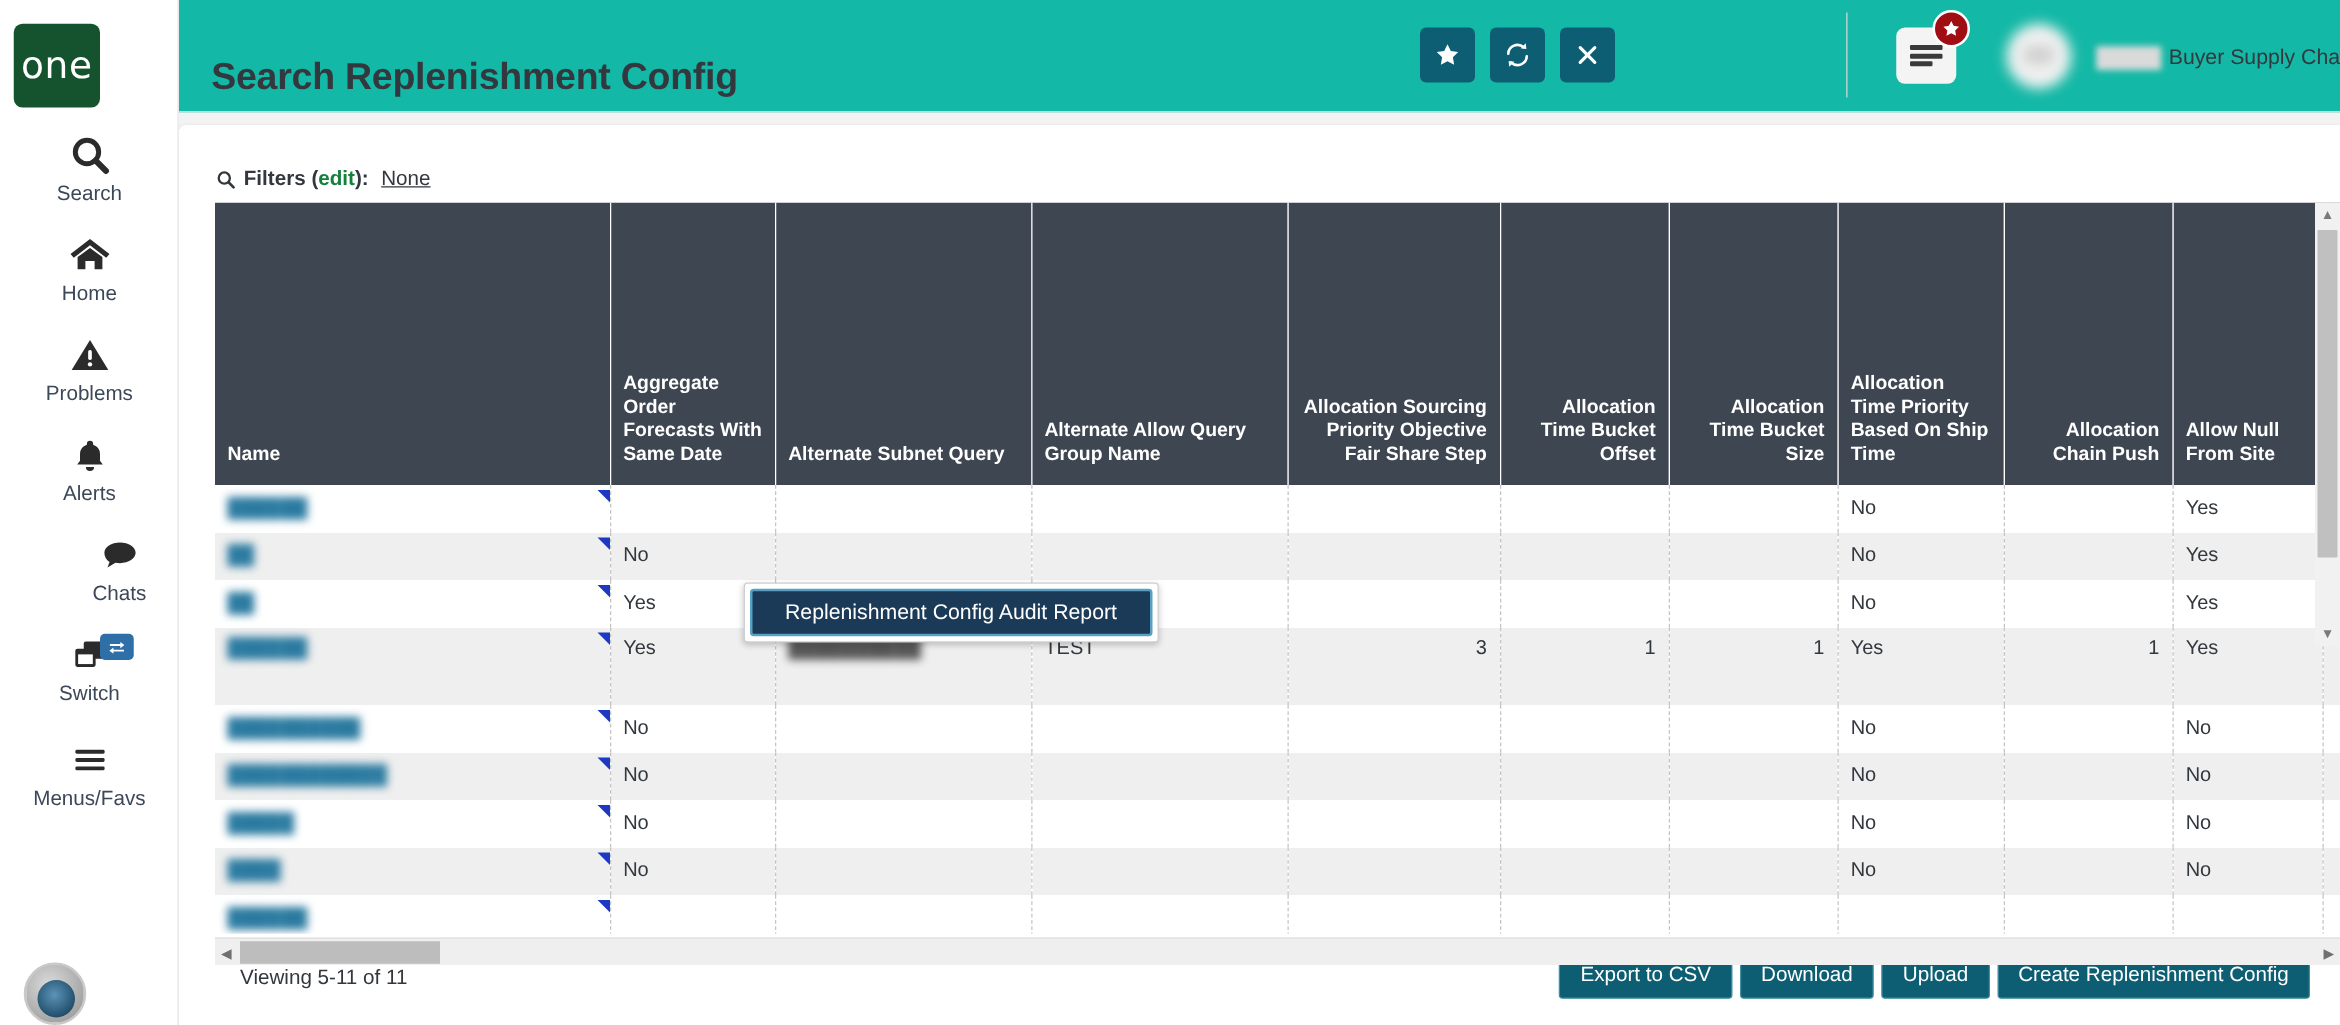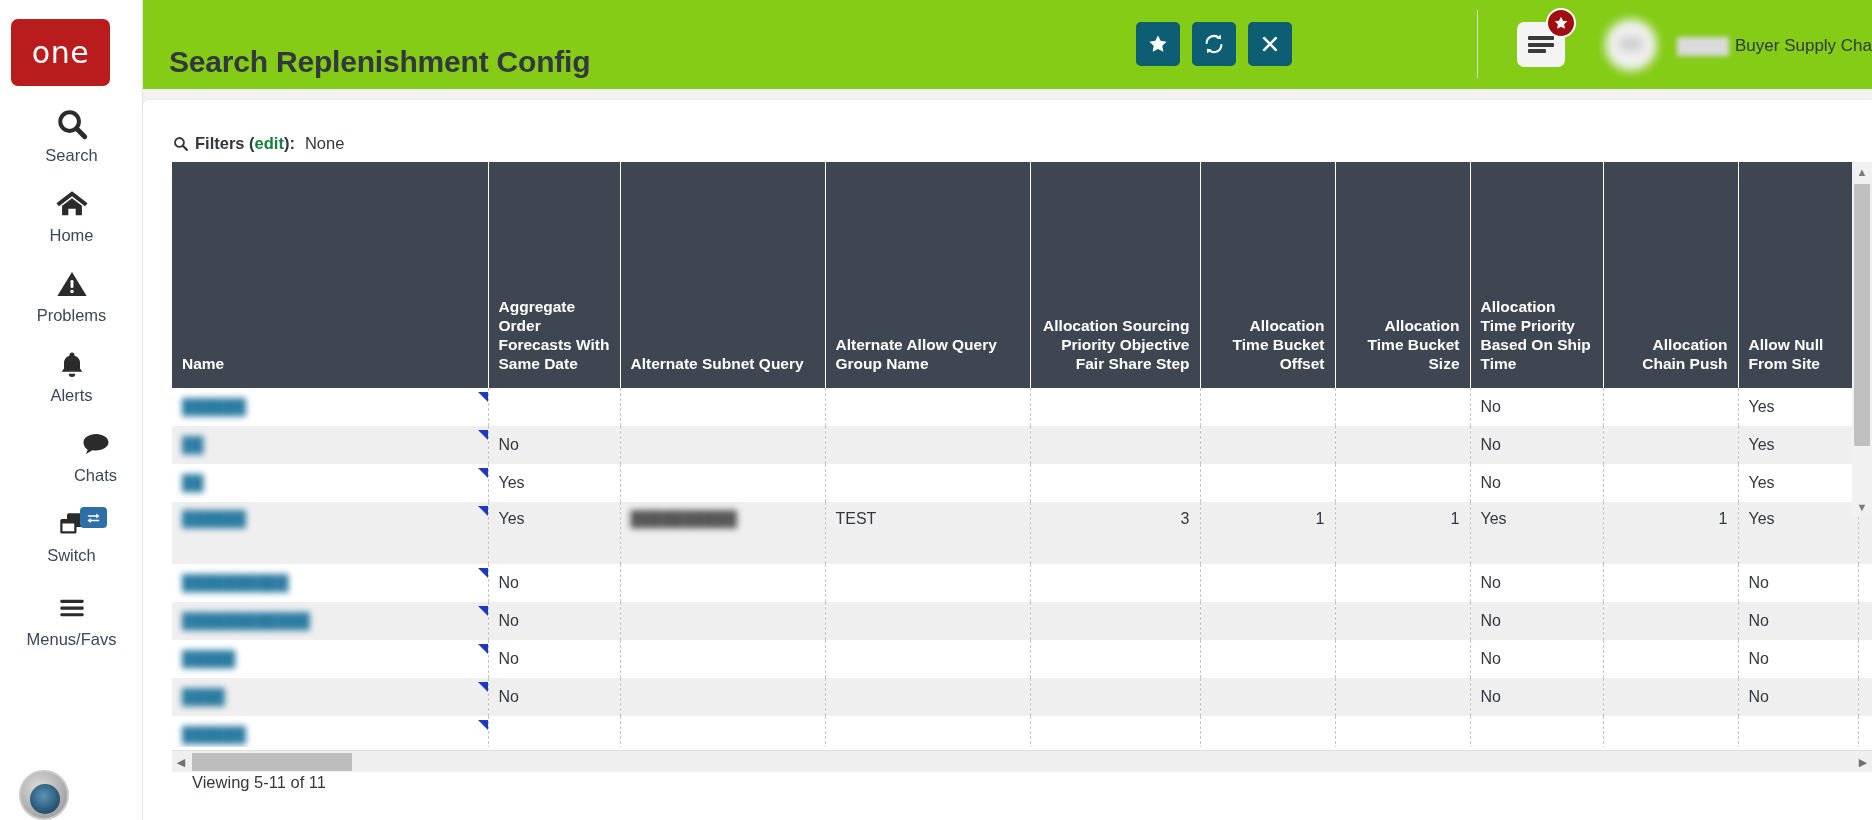--- a/index.html
+++ b/index.html
@@ -21,22 +21,22 @@
   
   #leftrail {
     position: absolute; left: 0; top: 0;
     width: 143px; height: 820px;
     background: #ffffff;
     border-right: 1px solid #e4e4e4;
     z-index: 40;
   }
   .brand {
     position: absolute; left: 11px; top: 19px;
-    width: 99px; height: 67px;
-    background: #b91c1c;
+    width: 69px; height: 67px;
+    background: #14532d;
     border-radius: 7px;
     display: flex; align-items: center; justify-content: center;
   }
   .brand-text {
     color: #ffffff;
     font-size: 30px;
     font-weight: 400;
     letter-spacing: 0.5px;
     font-family: "DejaVu Sans", sans-serif;
   }
@@ -77,21 +77,21 @@
     content: "";
     position: absolute; left: 9px; top: 12px;
     width: 30px; height: 30px; border-radius: 50%;
     background: radial-gradient(circle at 45% 40%, #5c93b8 0%, #2b5a78 60%, #14303f 100%);
   }
 
   
   #header {
     position: absolute; left: 143px; top: 0;
     width: 1729px; height: 90px;
-    background: #84cc16;
+    background: #14b8a6;
     border-bottom: 1px solid #ebebeb;
     z-index: 20;
   }
   #page-title {
     position: absolute; left: 26px; top: 25px;
     font-size: 30px;
     font-weight: 700;
     color: #32383e;
     font-family: "Liberation Sans", sans-serif;
     letter-spacing: -0.2px;
@@ -194,21 +194,21 @@
   #filters {
     position: absolute; left: 29px; top: 34px;
     display: flex; align-items: center;
     font-size: 16.5px;
     color: #32383e;
     white-space: nowrap;
   }
   .filters-icon { margin-right: 6px; color: #32383e; display: flex; }
   .filters-label { font-weight: 700; }
   .filters-edit { color: #15803d; font-weight: 700; cursor: pointer; }
-  .filters-value { margin-left: 10px; font-weight: 400; color: #32383e; }
+  .filters-value { margin-left: 10px; font-weight: 400; color: #32383e; text-decoration: underline; }
 
   
   #table-wrap {
     position: absolute; left: 29px; top: 62px;
     width: 1700px; height: 585px;
     overflow: hidden;
   }
   table.grid {
     border-collapse: collapse;
     table-layout: fixed;
@@ -656,19 +656,28 @@
           <div class="arrow down">▼</div>
         </div>
       </div>
 
       <div id="hscroll">
         <div class="harrow left">◀</div>
         <div class="hthumb"></div>
         <div class="harrow right">▶</div>
       </div>
 
+      <div id="tooltip">
+        <div class="inner">Replenishment Config Audit Report</div>
+      </div>
 
     </section>
   </main>
 
   <div id="viewing">Viewing 5-11 of 11</div>
+  <div id="footer-actions">
+      <button class="fbtn">Export to CSV</button>
+      <button class="fbtn">Download</button>
+      <button class="fbtn">Upload</button>
+      <button class="fbtn">Create Replenishment Config</button>
+    </div>
 
 </div>
 
 </body></html>

